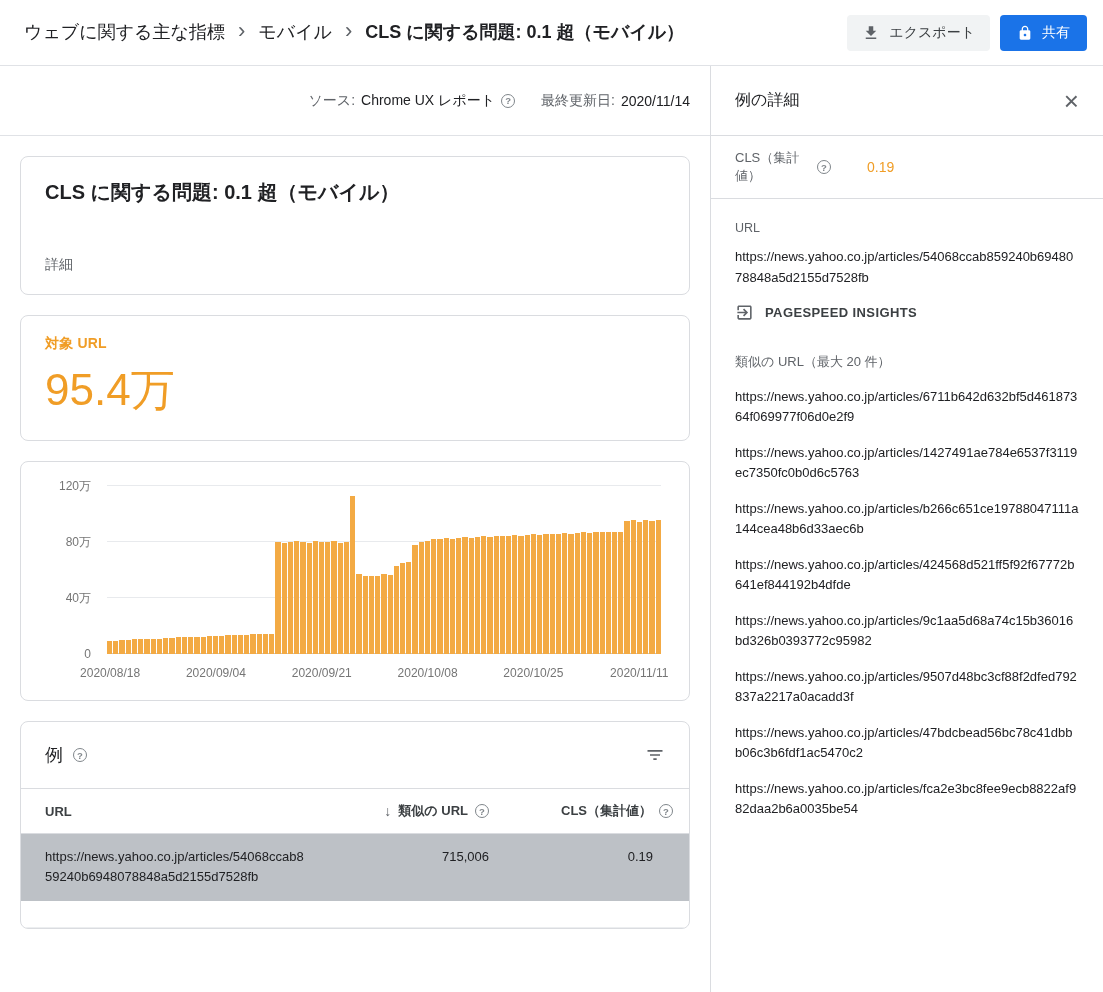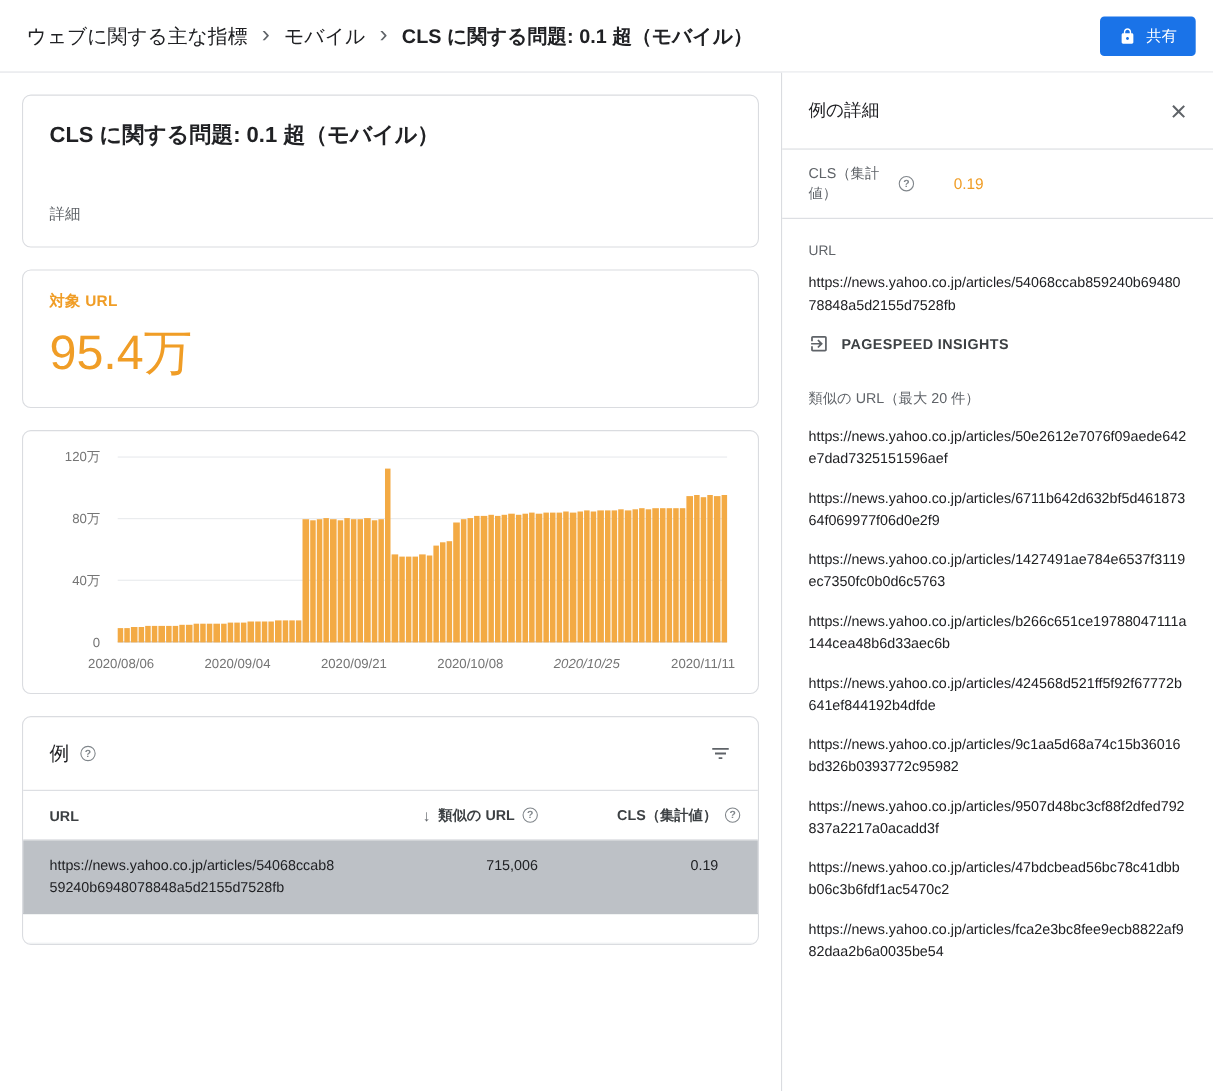--- a/index.html
+++ b/index.html
@@ -3,21 +3,21 @@
 <meta charset="utf-8">
 <style>
   * { box-sizing: border-box; margin: 0; padding: 0; }
   html, body { width: 1103px; height: 992px; overflow: hidden; background: #fff;
     font-family: "Liberation Sans", "DejaVu Sans", sans-serif; color: #202124; }
   .app { width: 1103px; height: 992px; display: flex; flex-direction: column; }
 
   
   .topbar { height: 66px; flex: none; display: flex; align-items: center;
     justify-content: space-between; padding: 0 16px 0 24px; border-bottom: 1px solid #e0e2e6; background: #fff; }
-  .breadcrumb { display: flex; align-items: center; gap: 13px; font-size: 18px; }
+  .breadcrumb { display: flex; gap: 13px; font-size: 18px; }
   .crumb { color: #202124; cursor: pointer; white-space: nowrap; }
   .crumb.current { font-weight: bold; cursor: default; }
   .chev { color: #5f6368; font-size: 22px; line-height: 1; padding-bottom: 3px; }
   .chev::before { content: "\203A"; }
   .top-actions { display: flex; align-items: center; gap: 10px; }
   .btn-export { display: flex; align-items: center; gap: 9px; background: #f1f3f4; border: none;
     border-radius: 4px; padding: 9px 15px; font-size: 14px; color: #3c4043; cursor: pointer;
     font-family: inherit; }
   .btn-share { display: flex; align-items: center; gap: 9px; background: var(--blue); border: none;
     border-radius: 4px; padding: 9px 17px; font-size: 14px; color: #fff; cursor: pointer; font-family: inherit; }
@@ -115,35 +115,54 @@
 
   <div class="topbar">
     <div class="breadcrumb">
       <span class="crumb">ウェブに関する主な指標</span>
       <span class="chev"></span>
       <span class="crumb">モバイル</span>
       <span class="chev"></span>
       <span class="crumb current">CLS に関する問題: 0.1 超（モバイル）</span>
     </div>
     <div class="top-actions">
+      <button class="btn-export">
+        <span class="icon">
+          <svg width="18" height="18" viewBox="0 0 24 24">
+              <path fill="#5f6368" d="M19 9h-4V3H9v6H5l7 7 7-7zM5 18v2h14v-2H5z"></path>
+            </svg>
+        </span>
+        <span>エクスポート</span>
+      </button>
       <button class="btn-share">
         <span class="icon">
           <svg width="16" height="16" viewBox="0 0 24 24">
               <path fill="#ffffff" d="M18 8h-1V6c0-2.76-2.24-5-5-5S7 3.24 7 6v2H6c-1.1 0-2 .9-2 2v10c0 1.1.9 2 2 2h12c1.1 0 2-.9 2-2V10c0-1.1-.9-2-2-2zm-6 9c-1.1 0-2-.9-2-2s.9-2 2-2 2 .9 2 2-.9 2-2 2zm3.1-9H8.9V6c0-1.71 1.39-3.1 3.1-3.1 1.71 0 3.1 1.39 3.1 3.1v2z"></path>
             </svg>
         </span>
         <span>共有</span>
       </button>
     </div>
   </div>
 
   <div class="body">
 
     <div class="main">
 
+      <div class="meta-bar">
+        <div class="meta-group">
+          <span class="meta-label">ソース:</span>
+          <span class="meta-value">Chrome UX レポート</span>
+          <span class="help"></span>
+        </div>
+        <div class="meta-group">
+          <span class="meta-label">最終更新日:</span>
+          <span class="meta-value">2020/11/14</span>
+        </div>
+      </div>
 
       <div class="card">
         <div class="issue-body">
           <div class="issue-title">CLS に関する問題: 0.1 超（モバイル）</div>
           <span class="issue-details">詳細</span>
         </div>
       </div>
 
       <div class="card">
         <div class="metric-body">
@@ -252,25 +271,25 @@
               <div class="bar" style="height: 79.5%;"></div>
             </div>
           <div class="ylabels">
               <span class="y-tick" style="bottom: 0%;">0</span>
               <span class="y-tick" style="bottom: 33.3333%;">40万</span>
               <span class="y-tick" style="bottom: 66.6667%;">80万</span>
               <span class="y-tick" style="bottom: 100%;">120万</span>
             </div>
         </div>
         <div class="xaxis">
-            <span class="x-tick" style="left: 0.561798%;">2020/08/06</span>
+            <span class="x-tick" style="left: 0.561798%;">2020/08/18</span>
             <span class="x-tick" style="left: 19.6629%;">2020/09/04</span>
             <span class="x-tick" style="left: 38.764%;">2020/09/21</span>
             <span class="x-tick" style="left: 57.8652%;">2020/10/08</span>
-            <span class="x-tick" style="left: 76.9663%; font-style: italic;">2020/10/25</span>
+            <span class="x-tick" style="left: 76.9663%;">2020/10/25</span>
             <span class="x-tick" style="left: 96.0674%;">2020/11/11</span>
           </div>
       </div>
 
       <div class="card">
         <div class="ex-head">
           <span class="ex-title">例</span>
           <span class="help"></span>
           <span class="ex-filter icon">
             <svg width="20" height="20" viewBox="0 0 24 24">
@@ -322,21 +341,20 @@
         <div class="psi">
           <span class="icon">
             <svg width="19" height="19" viewBox="0 0 24 24">
                 <path fill="#5f6368" d="M10.09 15.59L11.5 17l5-5-5-5-1.41 1.41L12.67 11H3v2h9.67l-2.58 2.59zM19 3H5c-1.11 0-2 .9-2 2v4h2V5h14v14H5v-4H3v4c0 1.1.89 2 2 2h14c1.1 0 2-.9 2-2V5c0-1.1-.9-2-2-2z"></path>
               </svg>
           </span>
           <span>PAGESPEED INSIGHTS</span>
         </div>
         <div class="similar-label">類似の URL（最大 20 件）</div>
         <div>
-            <div class="similar-url">https://news.yahoo.co.jp/articles/50e2612e7076f09aede642e7dad7325151596aef</div>
             <div class="similar-url">https://news.yahoo.co.jp/articles/6711b642d632bf5d46187364f069977f06d0e2f9</div>
             <div class="similar-url">https://news.yahoo.co.jp/articles/1427491ae784e6537f3119ec7350fc0b0d6c5763</div>
             <div class="similar-url">https://news.yahoo.co.jp/articles/b266c651ce19788047111a144cea48b6d33aec6b</div>
             <div class="similar-url">https://news.yahoo.co.jp/articles/424568d521ff5f92f67772b641ef844192b4dfde</div>
             <div class="similar-url">https://news.yahoo.co.jp/articles/9c1aa5d68a74c15b36016bd326b0393772c95982</div>
             <div class="similar-url">https://news.yahoo.co.jp/articles/9507d48bc3cf88f2dfed792837a2217a0acadd3f</div>
             <div class="similar-url">https://news.yahoo.co.jp/articles/47bdcbead56bc78c41dbbb06c3b6fdf1ac5470c2</div>
             <div class="similar-url">https://news.yahoo.co.jp/articles/fca2e3bc8fee9ecb8822af982daa2b6a0035be54</div>
           </div>
       </div>

